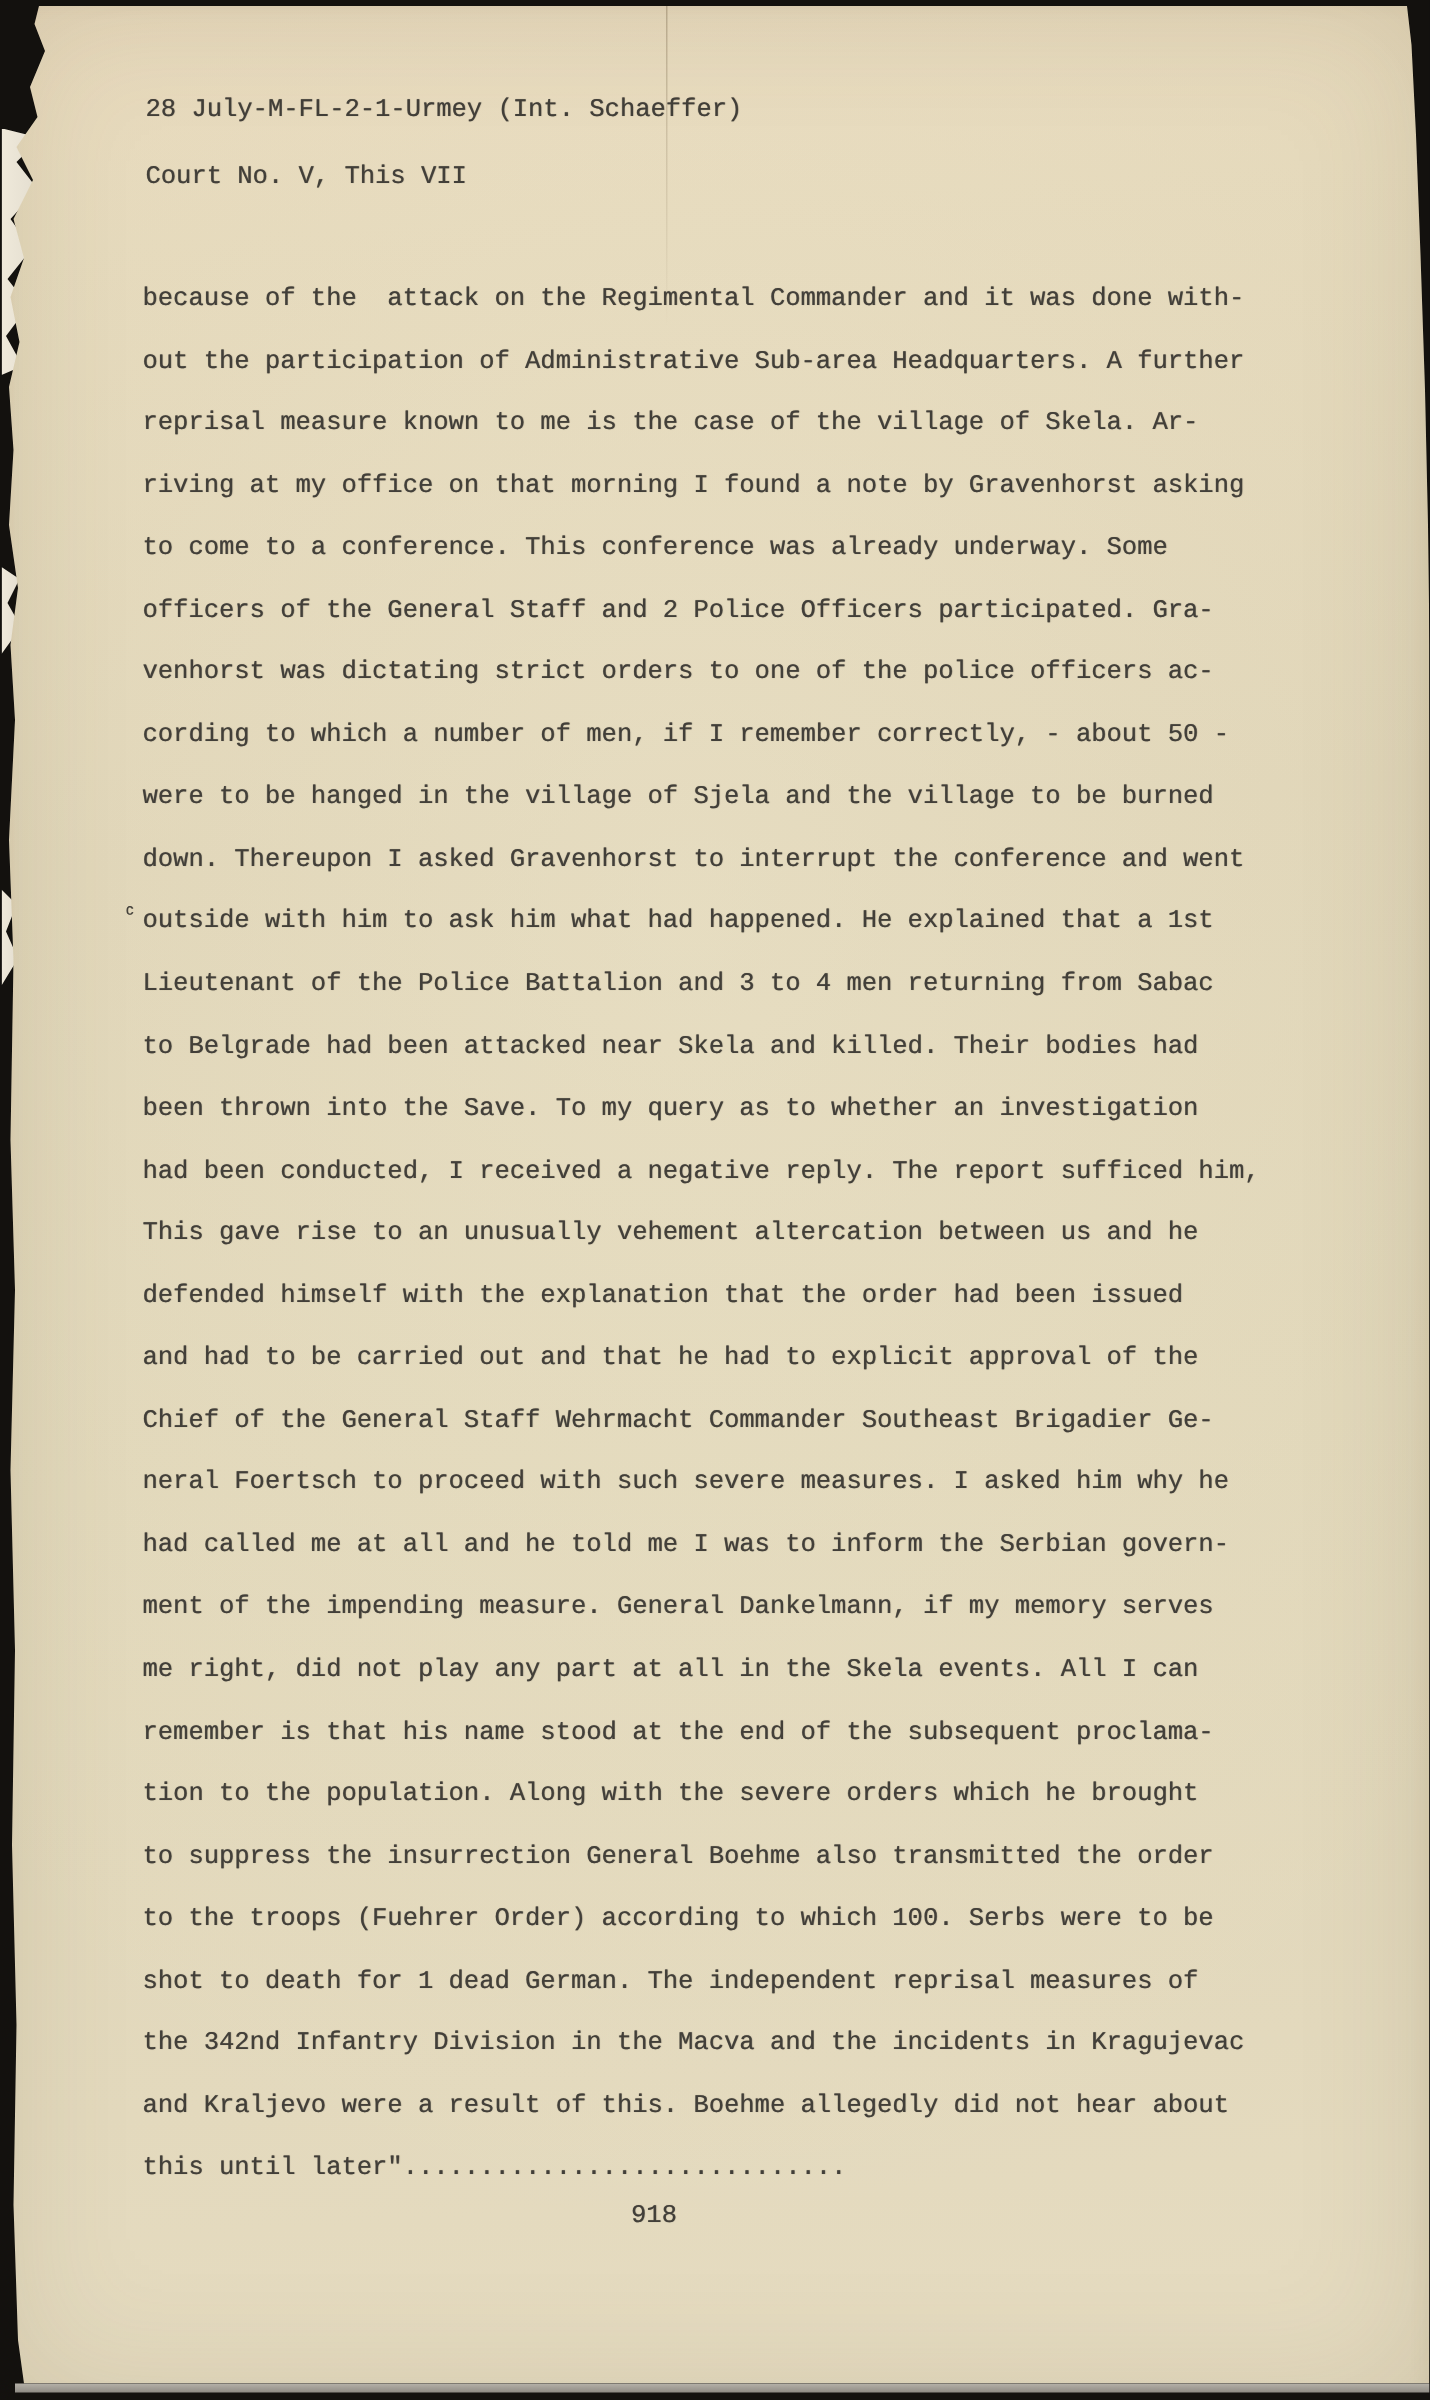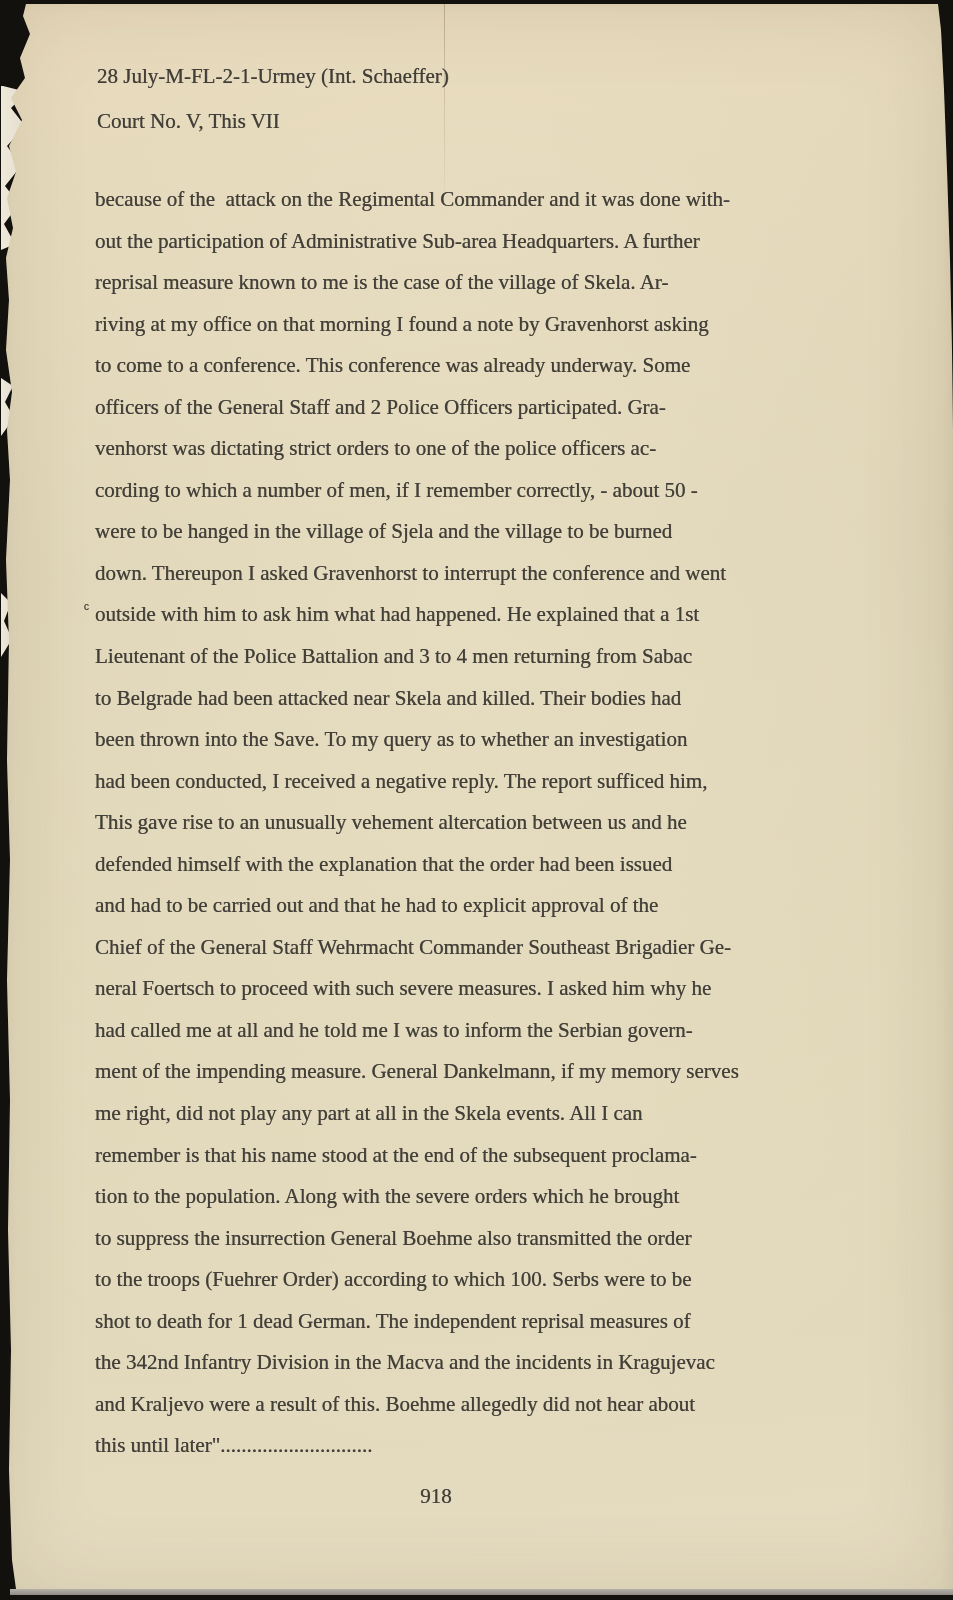--- a/index.html
+++ b/index.html
@@ -51,33 +51,32 @@
   .paper::after{
     content:"";position:absolute;inset:0;pointer-events:none;
     box-shadow:inset 0 0 90px rgba(96,78,50,0.16), inset 0 0 14px rgba(96,78,50,0.10);
   }
   .crease{
     position:absolute;left:444px;top:4px;width:1px;height:215px;
     background:linear-gradient(180deg, rgba(110,92,64,0.35), rgba(110,92,64,0));
   }
   .typed{
     color:var(--ink);
-    font-size:21px;
+    font-size:17px;
     text-shadow:0.3px 0.3px 0.5px rgba(60,56,50,0.55), -0.2px 0 0.3px rgba(60,56,50,0.30);
     white-space:pre;
-    font-family:Liberation Serif, serif;
   }
   .header-line{position:absolute;left:97px;height:22px;}
   .line1{top:64px;}
   .line2{top:109px;}
   .body-text{position:absolute;left:95px;top:179px;width:770px;}
   .body-text .text-line{line-height:41.55px;height:41.55px;}
   .stray{position:absolute;left:82px;top:601px;font-size:15px;color:var(--ink);
     text-shadow:0.3px 0.3px 0.4px rgba(60,56,50,0.5);}
-  .page-number{position:absolute;left:376px;top:1468px;width:120px;text-align:center;margin-top:16px;}
+  .page-number{position:absolute;left:376px;top:1468px;width:120px;text-align:center;}
   .bottom-strip{
     position:absolute;left:10px;right:0;top:1589px;height:6px;
     background:linear-gradient(180deg,#b5b1a8,var(--bottom-strip));
   }
 </style>
 </head>
 <body>
 
 <div class="scan">
   <div class="fiber fiber-1"></div>

